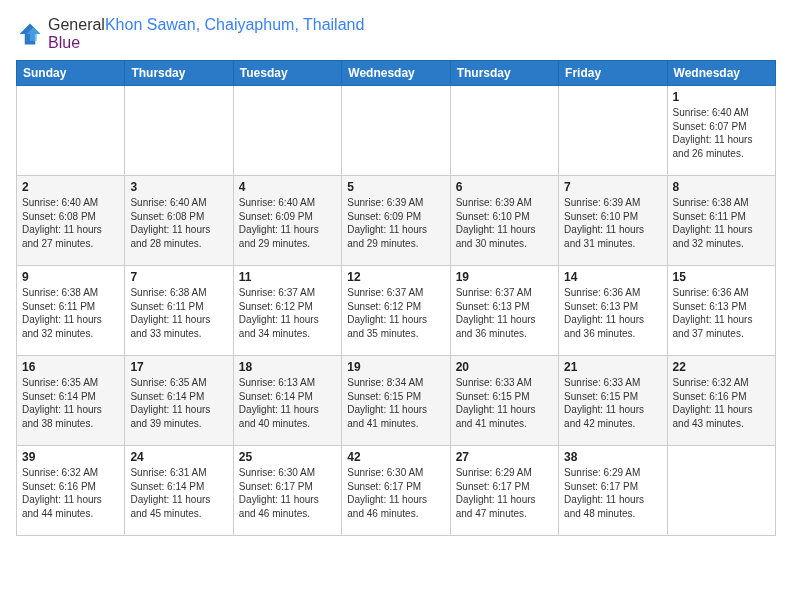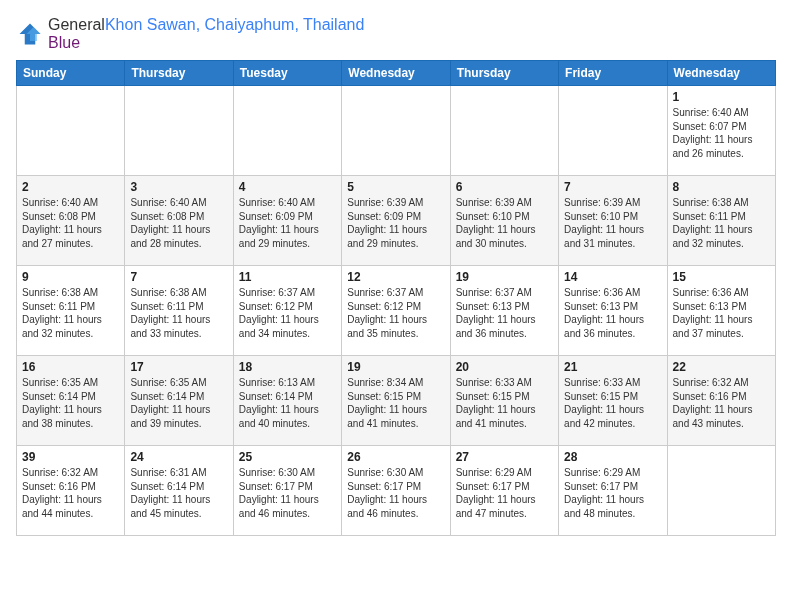--- a/index.html
+++ b/index.html
@@ -298,35 +298,35 @@
 and 45 minutes.</div>
         </td>
         <td>
           <div class="day-num">25</div>
           <div class="day-detail">Sunrise: 6:30 AM
 Sunset: 6:17 PM
 Daylight: 11 hours
 and 46 minutes.</div>
         </td>
         <td>
-          <div class="day-num">26</div>
+          <div class="day-num">42</div>
           <div class="day-detail">Sunrise: 6:30 AM
 Sunset: 6:17 PM
 Daylight: 11 hours
 and 46 minutes.</div>
         </td>
         <td>
           <div class="day-num">27</div>
           <div class="day-detail">Sunrise: 6:29 AM
 Sunset: 6:17 PM
 Daylight: 11 hours
 and 47 minutes.</div>
         </td>
         <td>
-          <div class="day-num">28</div>
+          <div class="day-num">38</div>
           <div class="day-detail">Sunrise: 6:29 AM
 Sunset: 6:17 PM
 Daylight: 11 hours
 and 48 minutes.</div>
         </td>
         <td class="empty-cell"></td>
       </tr>
     </tbody>
 </table>
 

